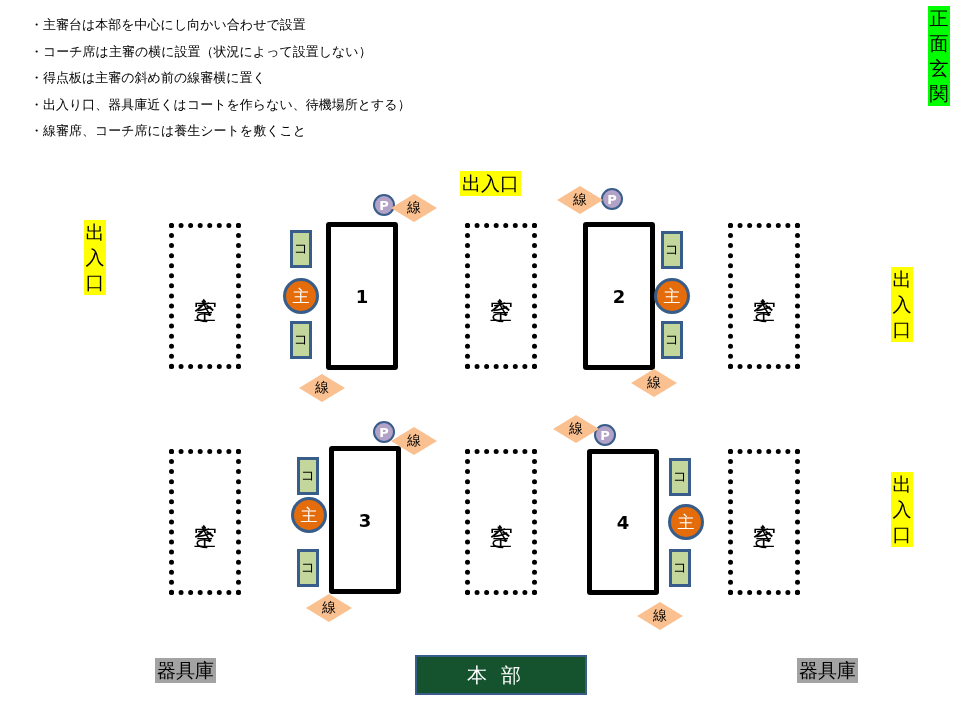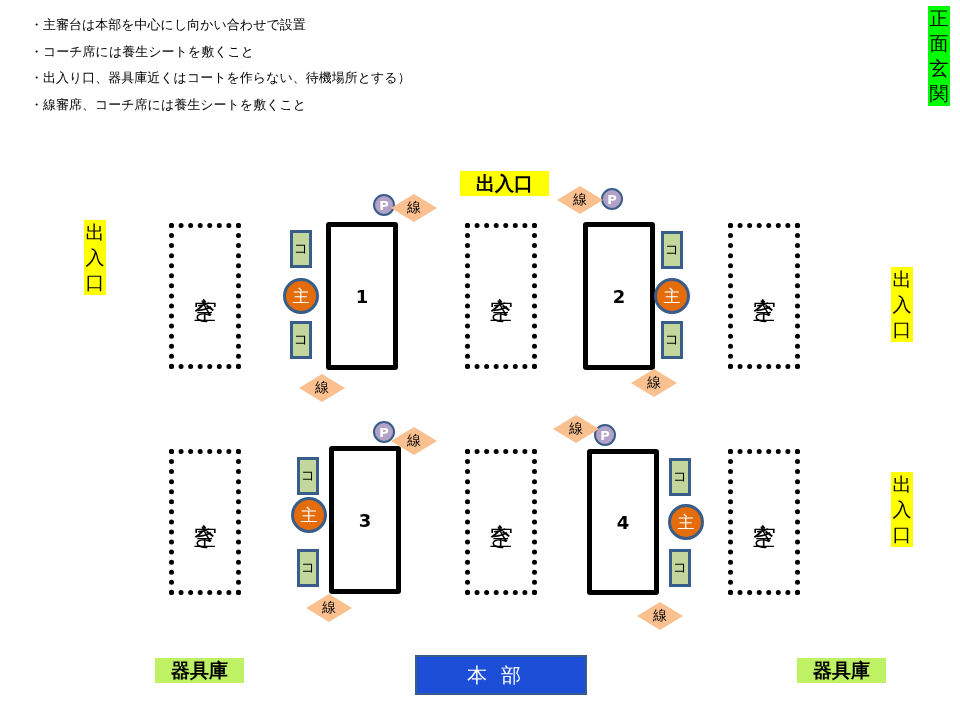--- a/index.html
+++ b/index.html
@@ -2,39 +2,40 @@
 <html><head>
 <meta charset="utf-8">
 <style>
   html,body{margin:0;padding:0;background:#fff;}
   body{width:960px;height:720px;position:relative;overflow:hidden;font-family:"DejaVu Sans",sans-serif;color:#000;}
   .notes{position:absolute;left:30px;top:12px;font-size:13px;line-height:26.5px;}
   .notes div{white-space:nowrap;}
   .vlabel{position:absolute;font-size:19px;line-height:25px;width:22px;text-align:center;}
   .yellow{background:#ffff00;}
   .green{background:#00ff00;}
-  .cyan{background:#bef264;}
-  .hlabel{position:absolute;font-size:19px;line-height:25px;padding:0 16px;font-weight:bold;}
+  .cyan{background:#a3a3a3;}
+  .hlabel{position:absolute;font-size:19px;line-height:25px;padding:0 2px;}
   .court{position:absolute;border:5px solid #000;border-radius:3px;background:#fff;box-sizing:border-box;display:flex;align-items:center;justify-content:center;font-weight:bold;font-size:18px;}
   .empty{position:absolute;border:5px dotted #000;box-sizing:border-box;display:flex;align-items:center;justify-content:center;}
   .empty span{writing-mode:vertical-rl;font-size:24px;letter-spacing:4px;}
   .coach{position:absolute;width:22px;height:38px;background:#c3d69b;border:3px solid #385d8a;box-sizing:border-box;font-size:14px;display:flex;align-items:center;justify-content:center;}
   .ref{position:absolute;width:36px;height:36px;border-radius:50%;background:#e46c0a;border:3px solid #385d8a;box-sizing:border-box;color:#fff;font-size:17px;display:flex;align-items:center;justify-content:center;}
   .pball{position:absolute;width:22px;height:22px;border-radius:50%;background:#b3a2c7;border:2px solid #385d8a;box-sizing:border-box;color:#fff;font-size:13px;font-weight:bold;display:flex;align-items:center;justify-content:center;}
   .line{position:absolute;width:46px;height:28px;}
   .line .dia{position:absolute;left:0;top:0;width:46px;height:28px;background:#fac090;clip-path:polygon(50% 0,100% 50%,50% 100%,0 50%);}
   .line .txt{position:absolute;left:0;top:0;width:46px;height:28px;display:flex;align-items:center;justify-content:center;font-size:14px;}
-  .hq{position:absolute;left:415px;top:655px;width:172px;height:40px;background:#1d4ed8;border:2px solid #385d8a;box-sizing:border-box;color:#fff;font-size:20px;display:flex;align-items:center;justify-content:center;letter-spacing:14px;}
+  .hq{position:absolute;left:415px;top:655px;width:172px;height:40px;background:#14532d;border:2px solid #385d8a;box-sizing:border-box;color:#fff;font-size:20px;display:flex;align-items:center;justify-content:center;letter-spacing:14px;}
 </style>
 </head>
 <body>
 
 <div class="notes">
   <div>・主審台は本部を中心にし向かい合わせで設置</div>
-  <div>・コーチ席には養生シートを敷くこと</div>
+  <div>・コーチ席は主審の横に設置（状況によって設置しない）</div>
+  <div>・得点板は主審の斜め前の線審横に置く</div>
   <div>・出入り口、器具庫近くはコートを作らない、待機場所とする）</div>
   <div>・線審席、コーチ席には養生シートを敷くこと</div>
 </div>
 
 <div class="vlabel green" style="left:928px;top:6px;">
   <div>正</div>
   <div>面</div>
   <div>玄</div>
   <div>関</div>
 </div>

